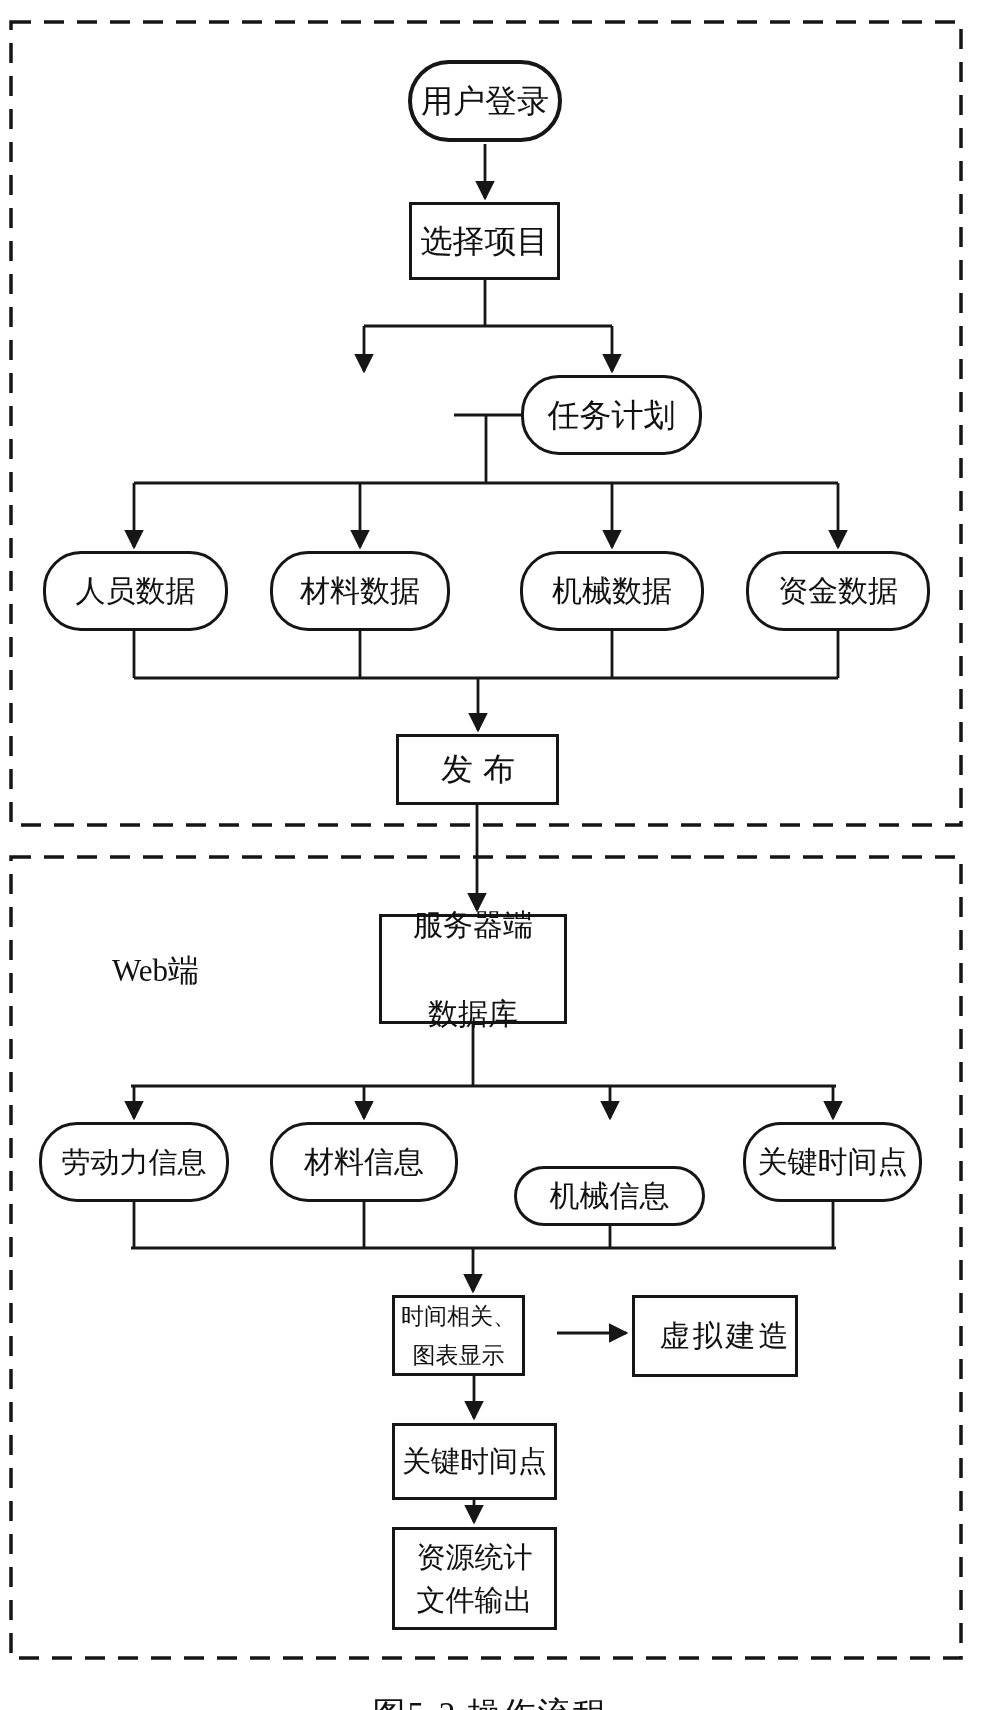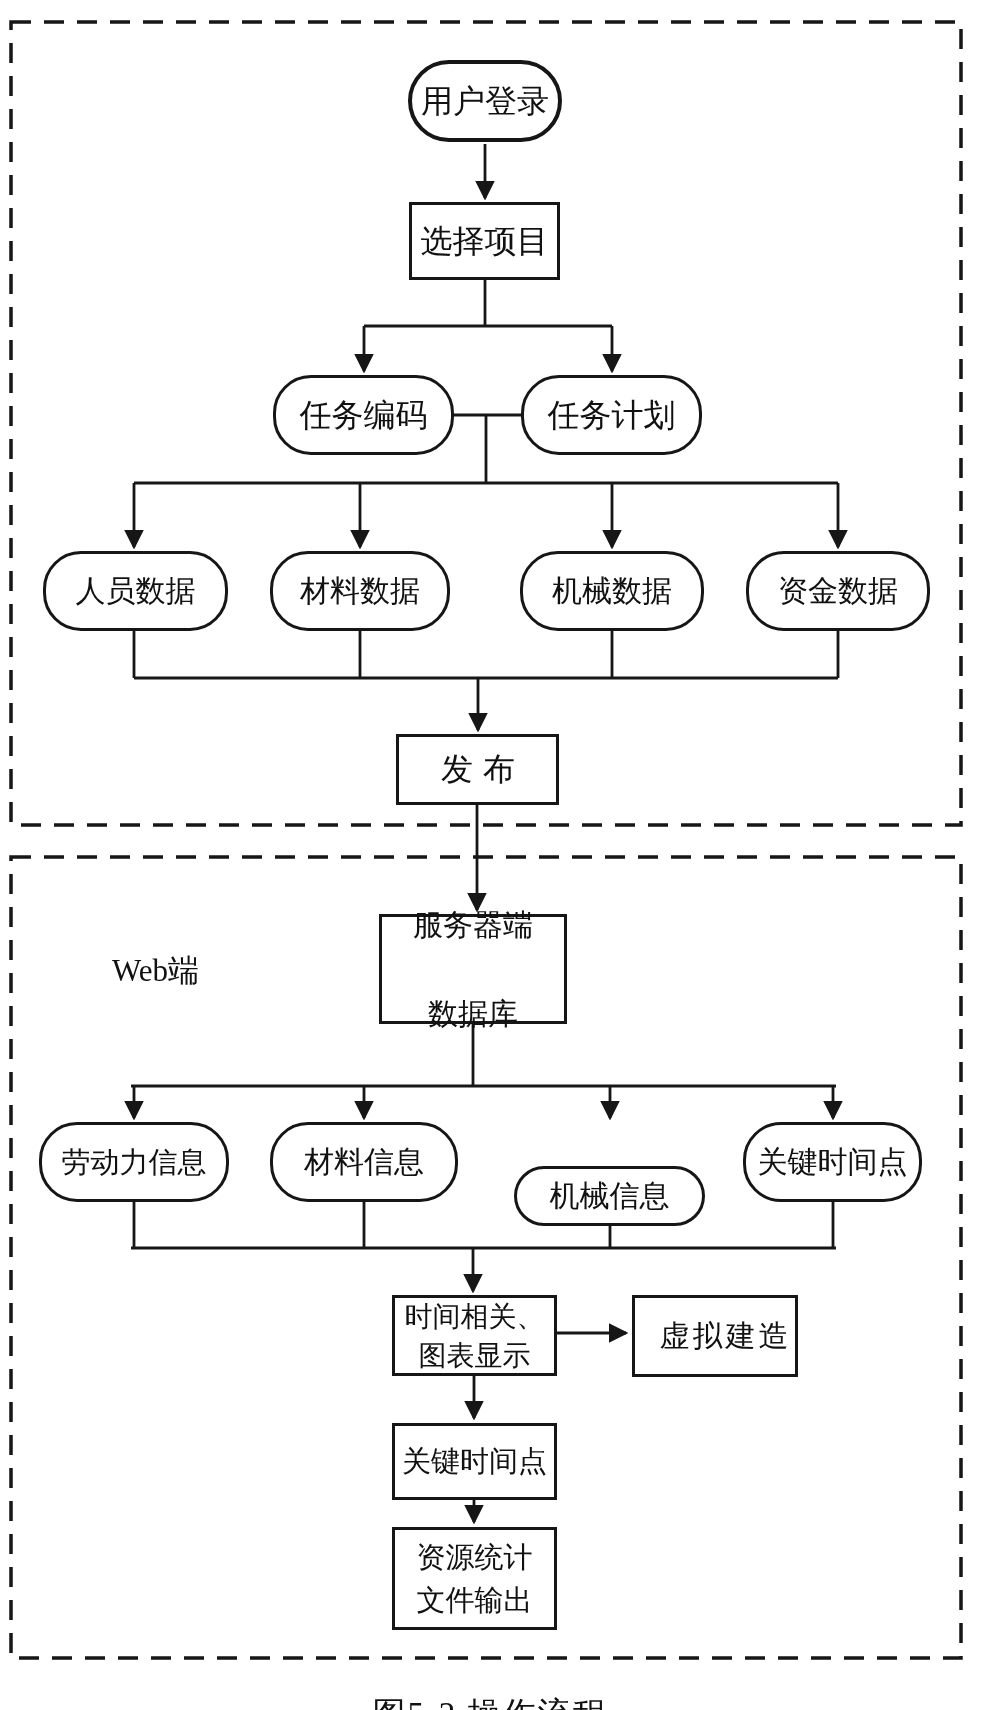--- a/index.html
+++ b/index.html
@@ -96,41 +96,40 @@
       <line x1="474" y1="1500" x2="474" y2="1522" marker-end="url(#arr)"></line>
     </g>
   </svg>
 
   <div class="seclabel" style="left:112px; top:950px;">Web端</div>
 
   <div class="node big" style="left:409px; top:202px; width:151px; height:78px;">选择项目</div>
 
   <div class="node pill big" style="left:408px; top:60px; width:154px; height:82px;">用户登录</div>
 
-  <div class="node stadium big" style="left:273px; top:375px; width:181px; height:80px;">任务编码</div>
   <div class="node stadium big" style="left:521px; top:375px; width:181px; height:80px;">任务计划</div>
 
   <div class="node stadium" style="left:43px; top:551px; width:185px; height:80px;">人员数据</div>
   <div class="node stadium" style="left:270px; top:551px; width:180px; height:80px;">材料数据</div>
   <div class="node stadium" style="left:520px; top:551px; width:184px; height:80px;">机械数据</div>
   <div class="node stadium" style="left:746px; top:551px; width:184px; height:80px;">资金数据</div>
 
   <div class="node big sp" style="left:396px; top:734px; width:163px; height:71px;">发布</div>
 
   <div class="node ml44" style="left:379px; top:914px; width:188px; height:110px; border-width:3.5px;">
     <span>服务器端</span>
     <span>数据库</span>
   </div>
 
   <div class="node stadium" style="left:39px; top:1122px; width:190px; height:80px; font-size:29px;">劳动力信息</div>
   <div class="node stadium" style="left:270px; top:1122px; width:188px; height:80px;">材料信息</div>
   <div class="node stadium" style="left:514px; top:1122px; width:191px; height:60px;margin-top:44px;">机械信息</div>
   <div class="node stadium" style="left:743px; top:1122px; width:179px; height:80px;">关键时间点</div>
 
-  <div class="node ml38" style="left:392px; top:1295px; width:165px; height:81px; font-size:28px;">
+  <div class="node ml38" style="left:392px; top:1295px; width:133px; height:81px; font-size:23px;">
     <span>时间相关、</span>
     <span>图表显示</span>
   </div>
 
   <div class="node sp3" style="left:632px; top:1295px; width:166px; height:82px;">虚拟建造</div>
 
   <div class="node" style="left:392px; top:1423px; width:165px; height:77px; font-size:29px;">关键时间点</div>
 
   <div class="node ml42" style="left:392px; top:1527px; width:165px; height:103px; font-size:29px;">
     <span>资源统计</span>

